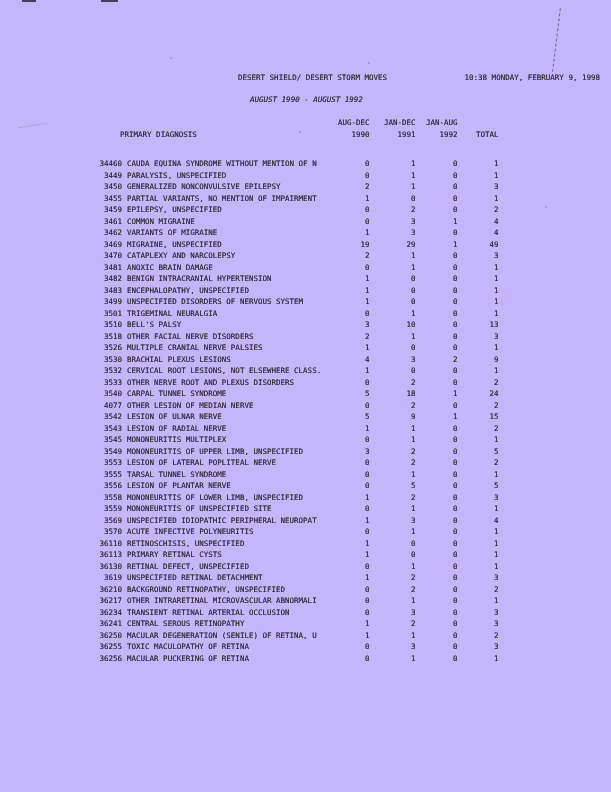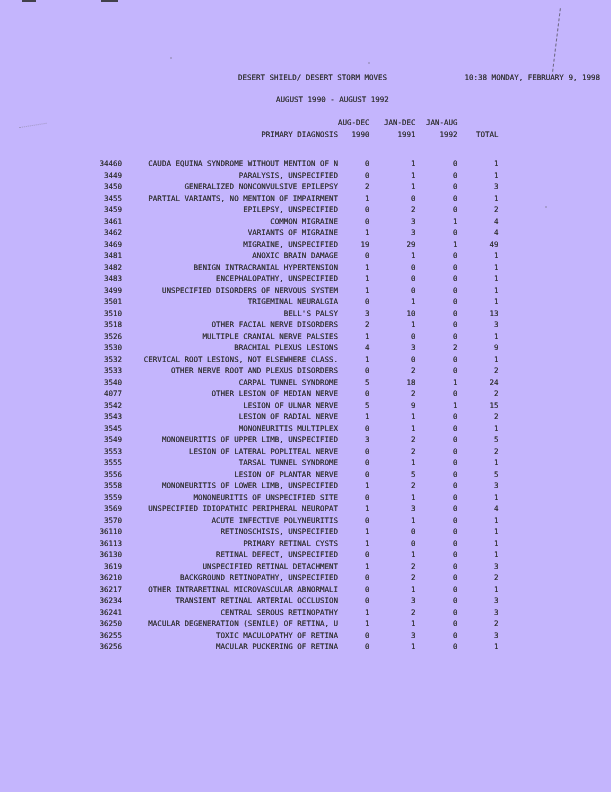--- a/index.html
+++ b/index.html
@@ -10,21 +10,21 @@
     height: 792px;
     background: #c4b5fd;
     overflow: hidden;
     font-family: "DejaVu Sans Mono", "Liberation Mono", monospace;
     font-size: 7.5px;
     color: #2e2e2e;
     text-shadow: 0 0 0.45px rgba(45,45,45,0.65);
   }
   .hdr-title { position: absolute; left: 238px; top: 73px; white-space: nowrap; }
   .hdr-timestamp { position: absolute; right: 11px; top: 73px; white-space: nowrap; }
-  .hdr-daterange { position: absolute; left: 276px; top: 95px; white-space: nowrap; }
+  .hdr-daterange { position: absolute; left: 250px; top: 95px; white-space: nowrap; font-style: italic; }
 
   table.diag {
     position: absolute;
     left: 96px;
     top: 117px;
     border-collapse: collapse;
     table-layout: fixed;
     font-size: 7.5px;
     color: #2e2e2e;
   }
@@ -38,21 +38,21 @@
     font-weight: normal;
     padding: 0;
     height: 11.5px;
     line-height: 11.5px;
     white-space: nowrap;
     vertical-align: middle;
     text-align: left;
   }
   table.diag thead th { height: 12px; line-height: 12px; }
   table.diag .num, table.diag .code { text-align: right; }
-  table.diag td.diag-name, table.diag th.rowlabel { padding-left: 5px; text-align: right; }
+  table.diag td.diag-name, table.diag th.rowlabel { padding-left: 5px; }
   table.diag th.rowlabel { padding-left: 24px; }
   table.diag tr.spacer td { height: 17px; }
 
   .artifact { position: absolute; pointer-events: none; }
   .a-dash1 { left: 22px; top: 0; width: 14px; height: 2px; background: #2b2b2b; opacity: .85; }
   .a-dash2 { left: 101px; top: 0; width: 17px; height: 2px; background: #2b2b2b; opacity: .85; }
   .a-scratch { left: 556px; top: 8px; width: 0; height: 64px;
                border-left: 1.5px dashed rgba(60,60,60,.65); transform: rotate(7deg); }
   .a-squiggle { left: 18px; top: 116px; width: 28px; height: 10px;
                 border-bottom: 1px dotted rgba(110,110,110,.4); transform: rotate(-9deg); }
@@ -168,20 +168,28 @@
         </tr>
         <tr>
           <td class="code">3469</td>
           <td class="diag-name">MIGRAINE, UNSPECIFIED</td>
           <td class="num">19</td>
           <td class="num">29</td>
           <td class="num">1</td>
           <td class="num">49</td>
         </tr>
         <tr>
+          <td class="code">3470</td>
+          <td class="diag-name">CATAPLEXY AND NARCOLEPSY</td>
+          <td class="num">2</td>
+          <td class="num">1</td>
+          <td class="num">0</td>
+          <td class="num">3</td>
+        </tr>
+        <tr>
           <td class="code">3481</td>
           <td class="diag-name">ANOXIC BRAIN DAMAGE</td>
           <td class="num">0</td>
           <td class="num">1</td>
           <td class="num">0</td>
           <td class="num">1</td>
         </tr>
         <tr>
           <td class="code">3482</td>
           <td class="diag-name">BENIGN INTRACRANIAL HYPERTENSION</td>

